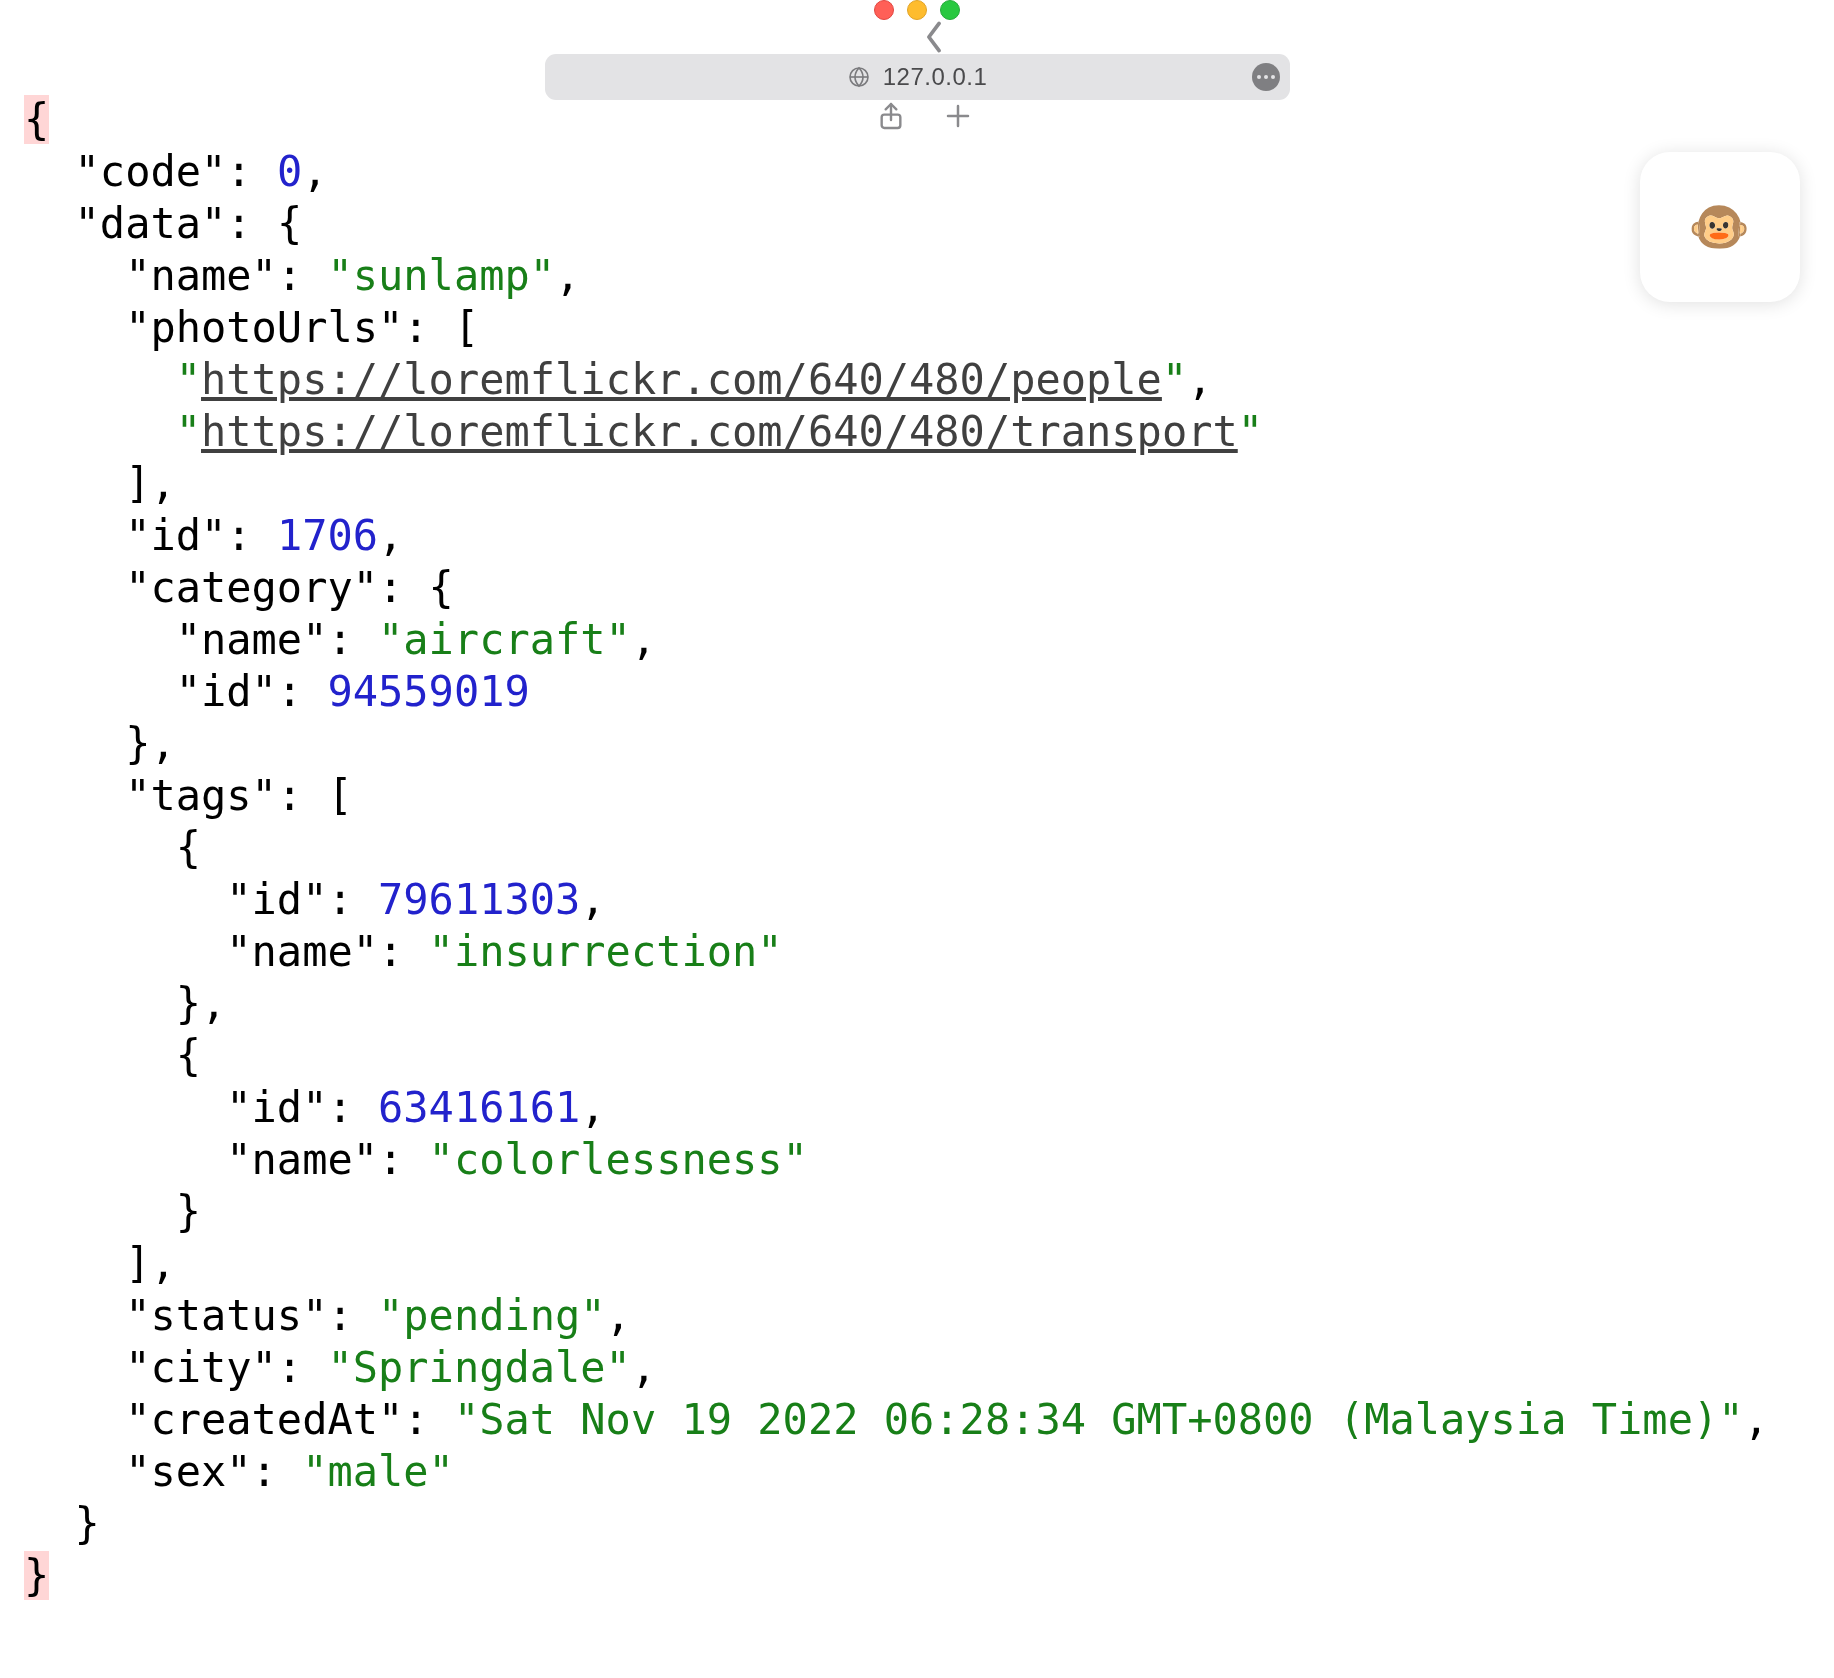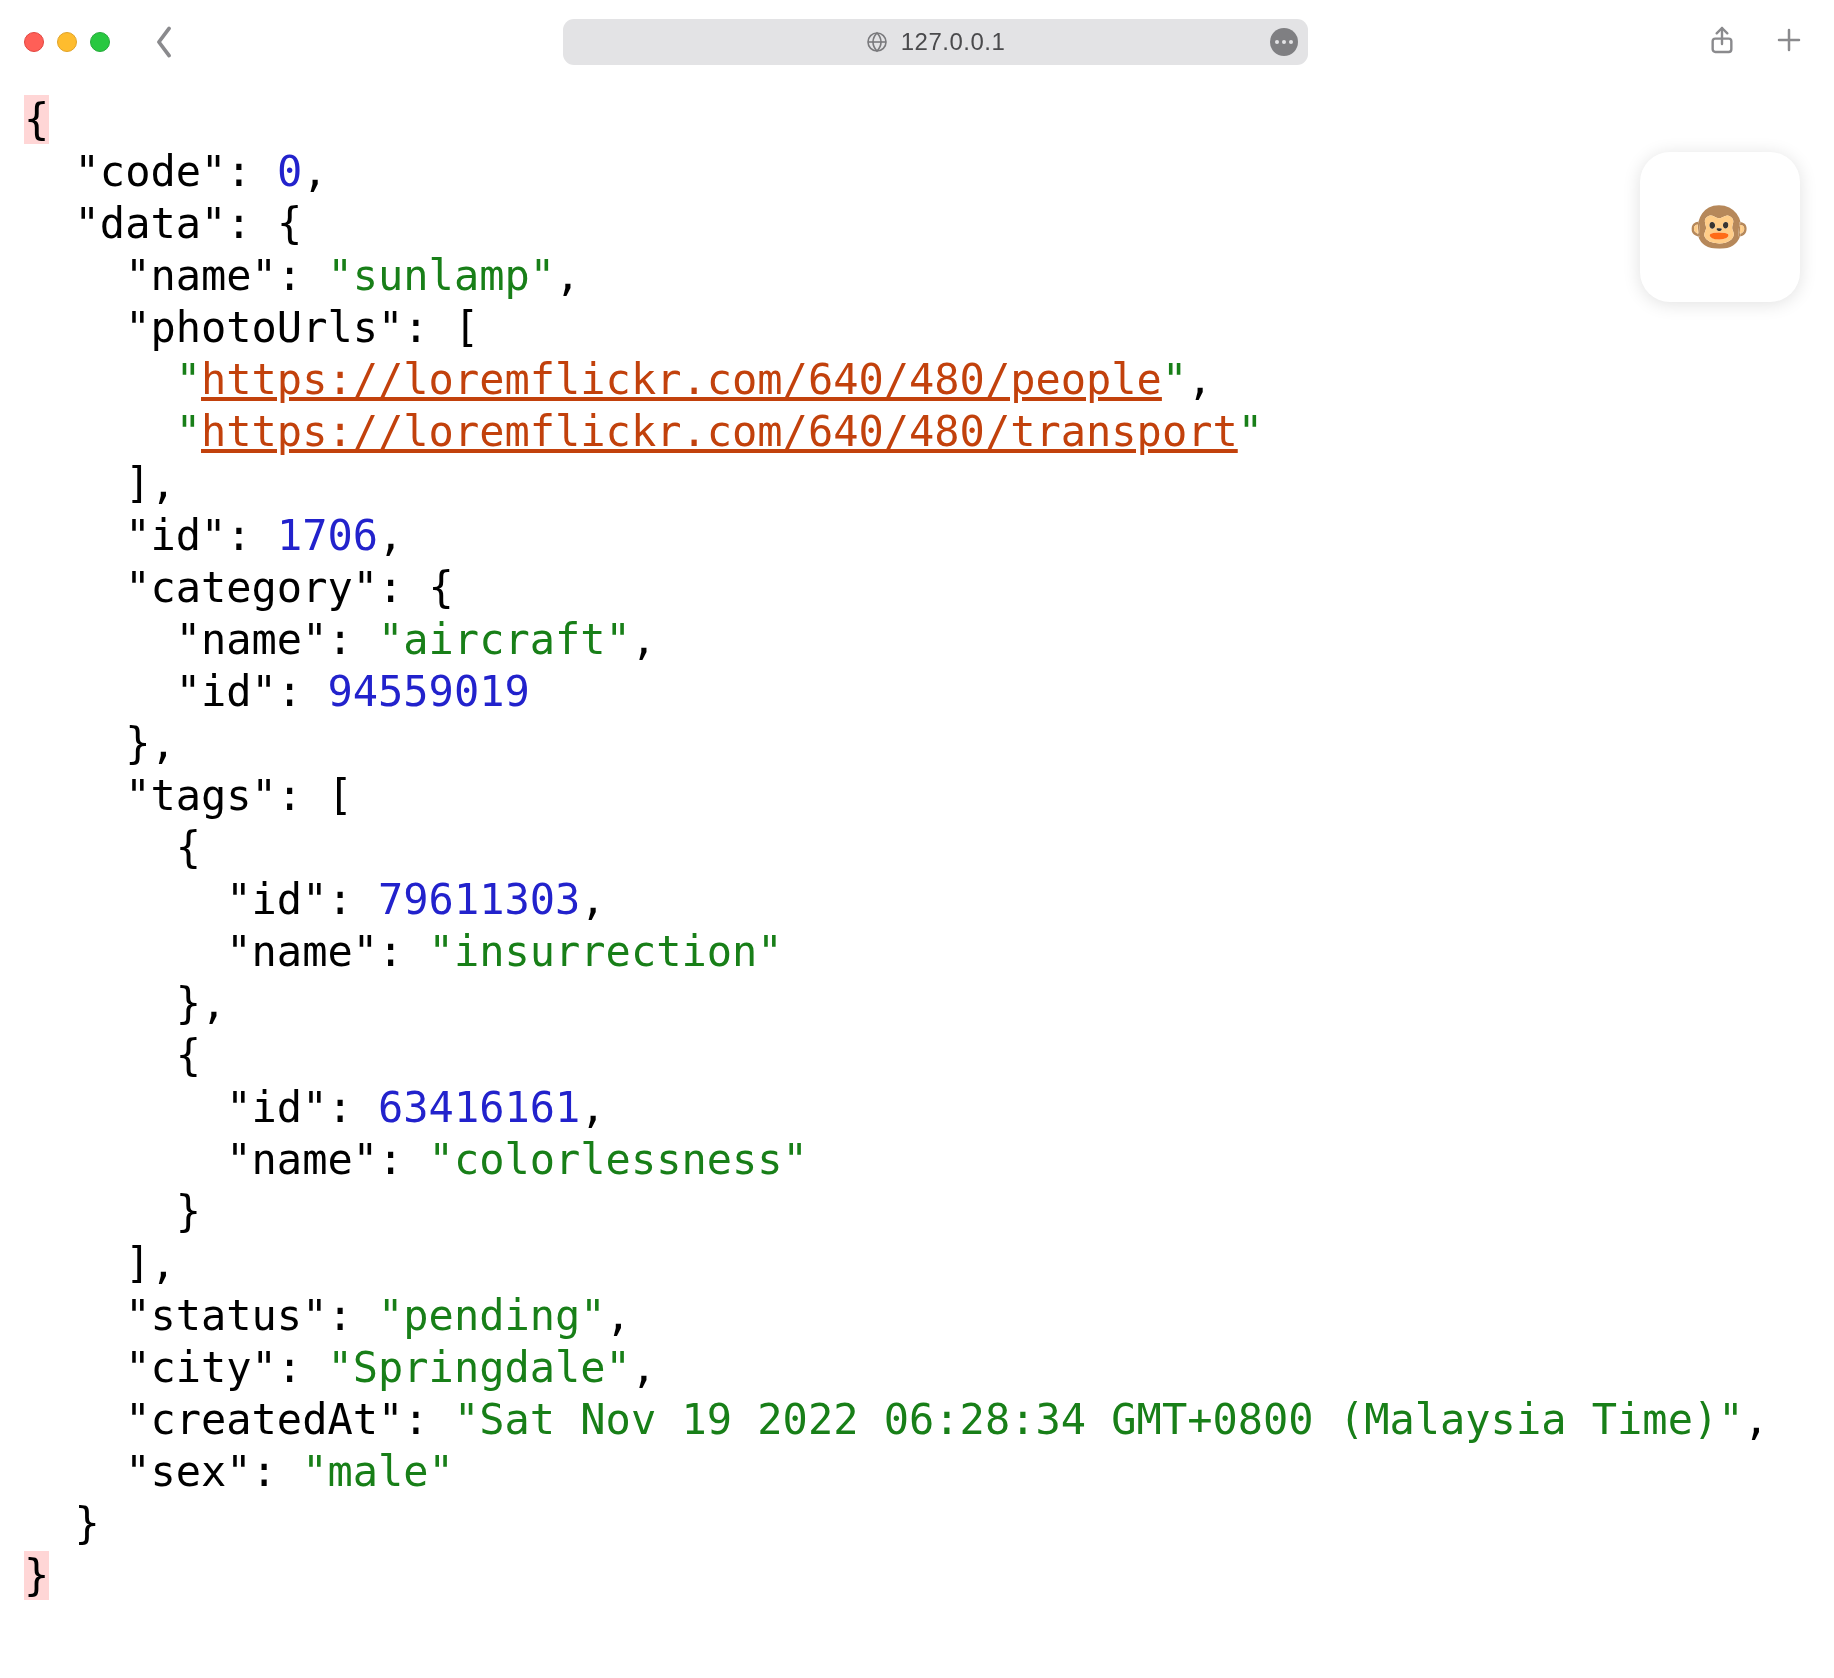--- a/index.html
+++ b/index.html
@@ -14,20 +14,21 @@
   }
 
   
   .toolbar {
     height: 84px;
     display: flex;
     align-items: center;
     padding: 0 24px;
     gap: 0;
     background: #ffffff;
+    flex-direction: column;
   }
   .traffic-lights {
     display: flex;
     gap: 13px;
     align-items: center;
   }
   .tl {
     width: 20px;
     height: 20px;
     border-radius: 50%;
@@ -102,21 +103,21 @@
     white-space: pre-wrap;
     word-wrap: break-word;
     color: #000;
     height: calc(1678px - 84px);
     overflow: hidden;
   }
   .hl  { background: #ffd6d6; }
   .key { color: #000; }
   .num { color: #2222cc; }
   .str { color: #187f18; }
-  .lnk { color: #c2410c; text-decoration: underline; }
+  .lnk { color: #404040; text-decoration: underline; }
 
   
   .monkey {
     position: absolute;
     top: 152px;
     right: 34px;
     width: 160px;
     height: 150px;
     border-radius: 30px;
     background: #ffffff;

